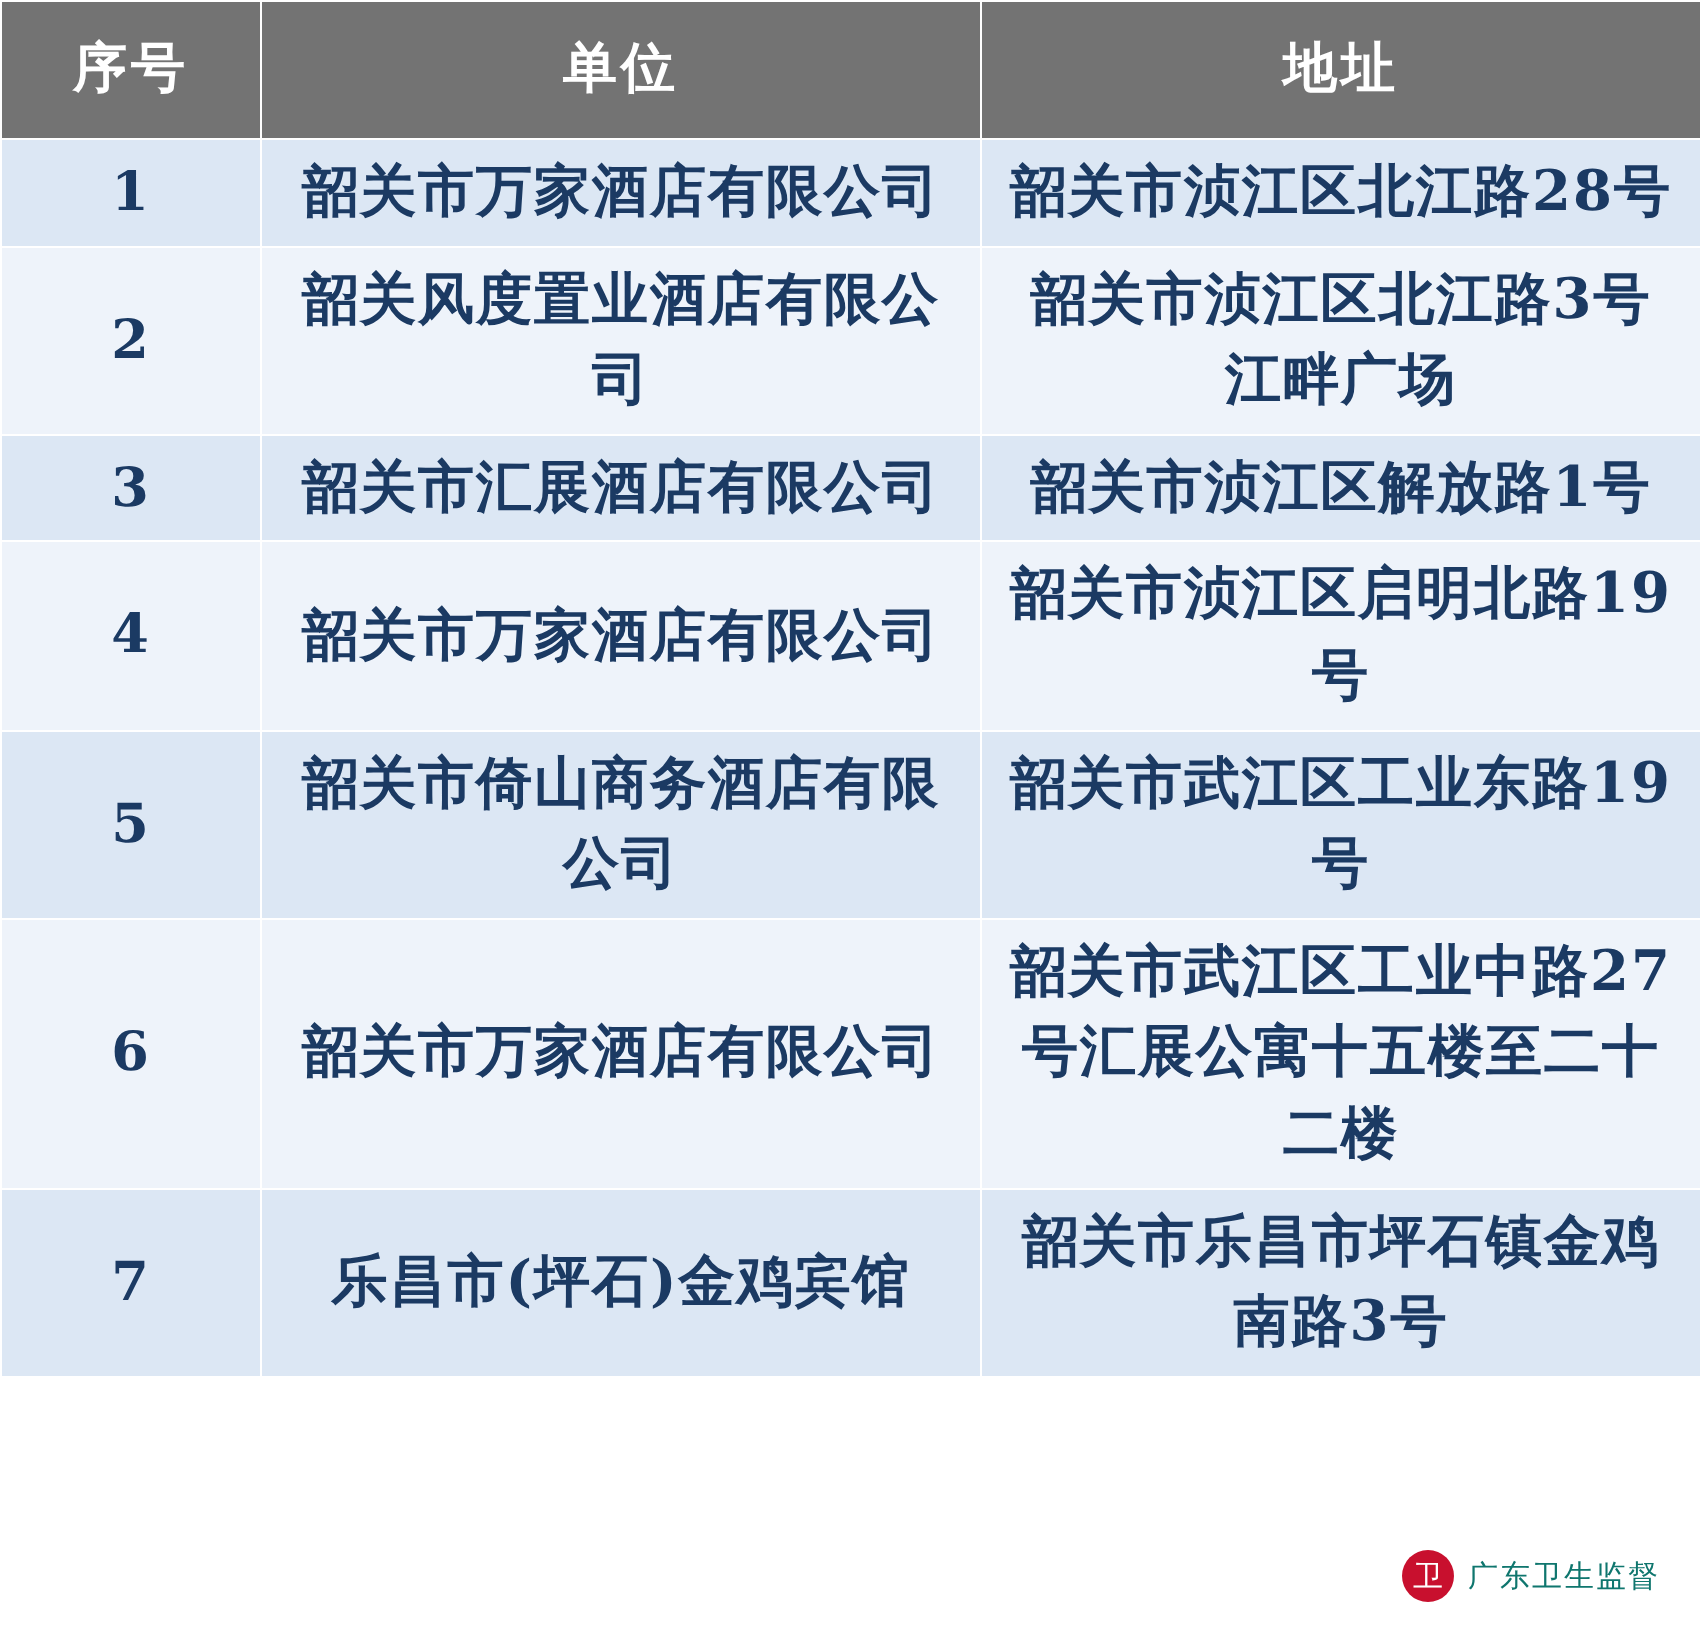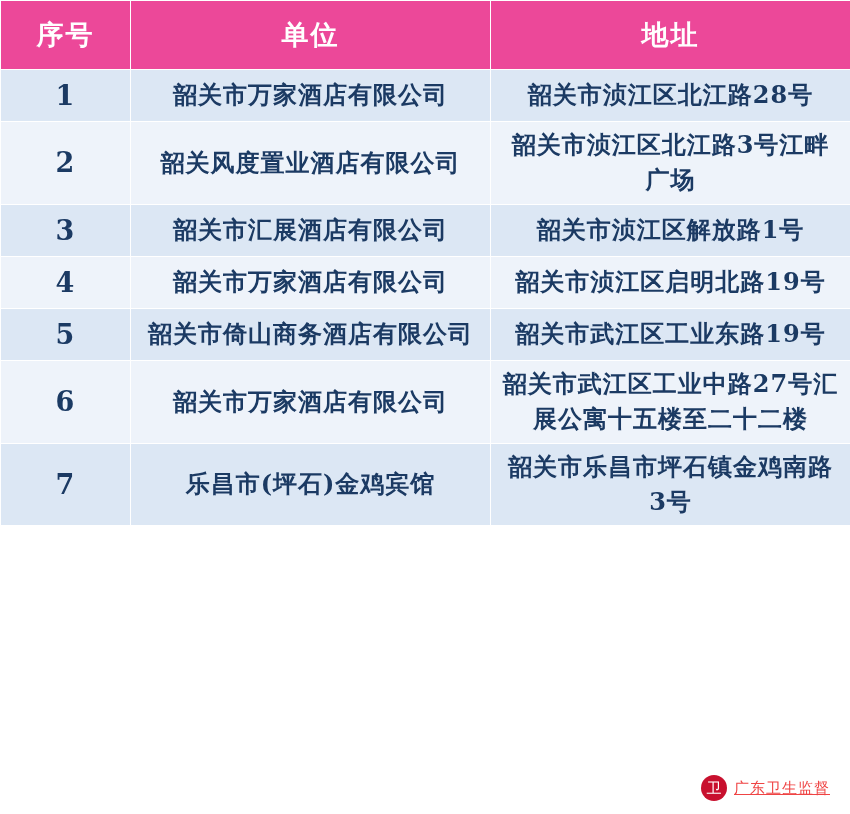--- a/index.html
+++ b/index.html
@@ -30,31 +30,31 @@
 
   table.data-table th,
   table.data-table td {
     border: 1px solid #ffffff;
     text-align: center;
     vertical-align: middle;
     padding: 6px 10px;
     line-height: 1.45;
   }
   table.data-table thead th {
-    background: #ec4899;
+    background: #737373;
     color: #ffffff;
     font-size: 27px;
     font-weight: bold;
     letter-spacing: 2px;
     height: 56px;
     border: 1px solid #ffffff;
   }
   table.data-table tbody td {
     color: #1b3a63;
-    font-size: 24px;
+    font-size: 28px;
     font-weight: bold;
     letter-spacing: 1px;
   }
   table.data-table tbody tr.row-a td { background: #dce7f4; }
   table.data-table tbody tr.row-b td { background: #eef3fa; }
   table.data-table tbody td.idx { font-size: 27px; }
 
   
   .watermark {
     position: absolute;
@@ -75,26 +75,25 @@
     background: #c8102e;
     display: flex;
     align-items: center;
     justify-content: center;
     color: #ffffff;
     font-size: 15px;
     font-family: "DejaVu Sans", "Liberation Sans", sans-serif;
     line-height: 1;
   }
   .watermark .wm-text {
-    color: #ef4444;
+    color: #0f766e;
     font-size: 15px;
     font-family: "DejaVu Sans", "Liberation Sans", sans-serif;
     letter-spacing: 1px;
     white-space: nowrap;
-    text-decoration: underline;
   }
 </style>
 </head>
 <body>
 
 <div class="sheet">
 
   <table class="data-table">
     <colgroup>
       <col class="c-index">

